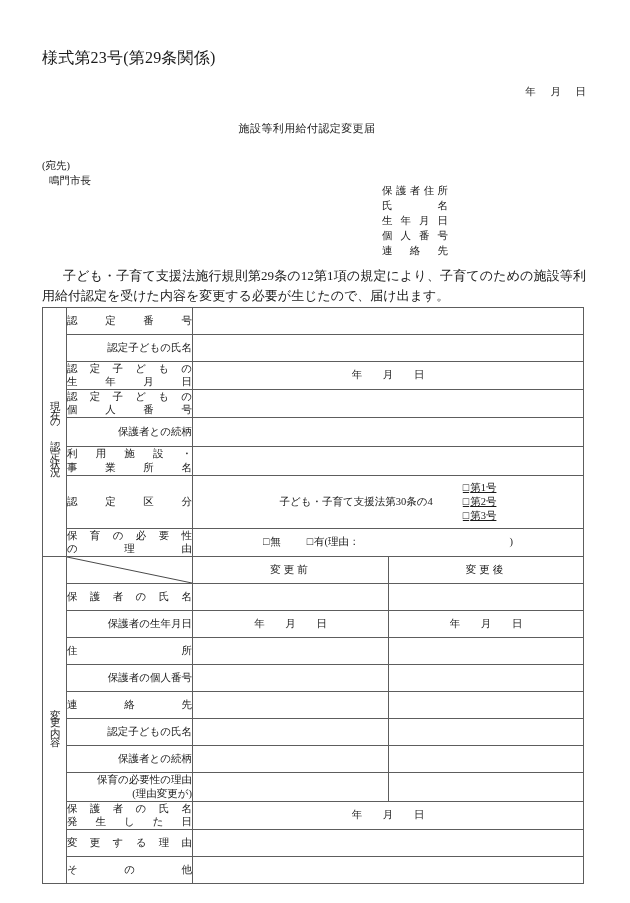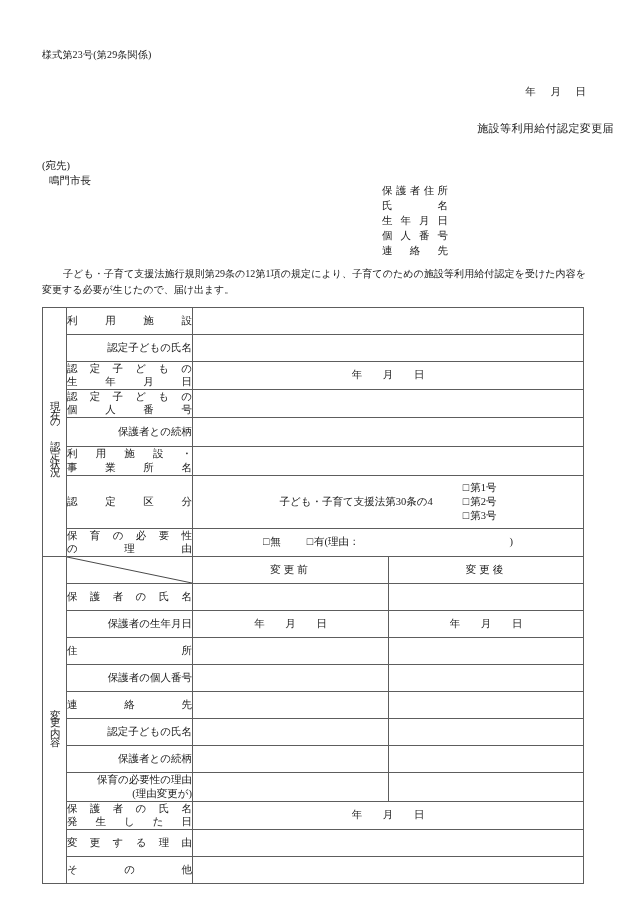--- a/index.html
+++ b/index.html
@@ -20,40 +20,40 @@
   .page {
     position: absolute;
     inset: 0;
   }
 
   
   .form-no {
     position: absolute;
     left: 42px;
     top: 48px;
-    font-size: 10px;
+    font-size: 16px;
     letter-spacing: 0.2px;
     white-space: nowrap;
   }
   .date-line {
     position: absolute;
     right: 44px;
     top: 85px;
     font-size: 10.5px;
     white-space: nowrap;
   }
   .date-line span { margin: 0 6px; }
   .date-line span:last-child { margin-right: 0; }
 
   .doc-title {
     position: absolute;
     left: 0;
     right: 16px;
     top: 121px;
-    text-align: right;
+    text-align: center;
     font-size: 11px;
     letter-spacing: 0.4px;
   }
 
   .addressee {
     position: absolute;
     left: 42px;
     top: 158px;
     font-size: 10.5px;
     line-height: 1.45;
@@ -74,21 +74,21 @@
     text-align: justify;
     text-align-last: justify;
     white-space: nowrap;
   }
 
   .body-text {
     position: absolute;
     left: 42px;
     top: 266px;
     width: 544px;
-    font-size: 10px;
+    font-size: 13px;
     line-height: 1.55;
     text-align: justify;
   }
   .body-text .indent { padding-left: 21px; display: inline; }
 
   
   .form-table {
     position: absolute;
     left: 42px;
     top: 307px;
@@ -170,20 +170,21 @@
     display: flex;
     align-items: center;
     justify-content: center;
     padding: 5px 6px;
     gap: 30px;
   }
   .kubun-law { white-space: nowrap; }
   .kubun-opts {
     line-height: 1.34;
     white-space: nowrap;
+    text-decoration: underline;
   }
   .kubun-opts div { display: block; }
 
   .hoiku-wrap {
     padding: 4px 6px;
     text-align: center;
     white-space: nowrap;
   }
   .hoiku-wrap .opt-no { margin-right: 26px; }
   .hoiku-wrap .reason-gap { display: inline-block; width: 150px; }
@@ -227,21 +228,21 @@
       <col style="width:196px">
       <col style="width:195px">
     </colgroup>
     <tbody>
 
       <tr>
         <td class="vhead" rowspan="8">
           <span class="vtext">現在の認定状況</span>
         </td>
         <td class="rlabel">
-          <span class="j">利用施設</span>
+          <span class="j">認定番号</span>
         </td>
         <td class="cell" colspan="2" style="height:26px"></td>
       </tr>
 
       <tr>
         <td class="rlabel">
           <span class="plain">認定子どもの氏名</span>
         </td>
         <td class="cell" colspan="2" style="height:26px"></td>
       </tr>

